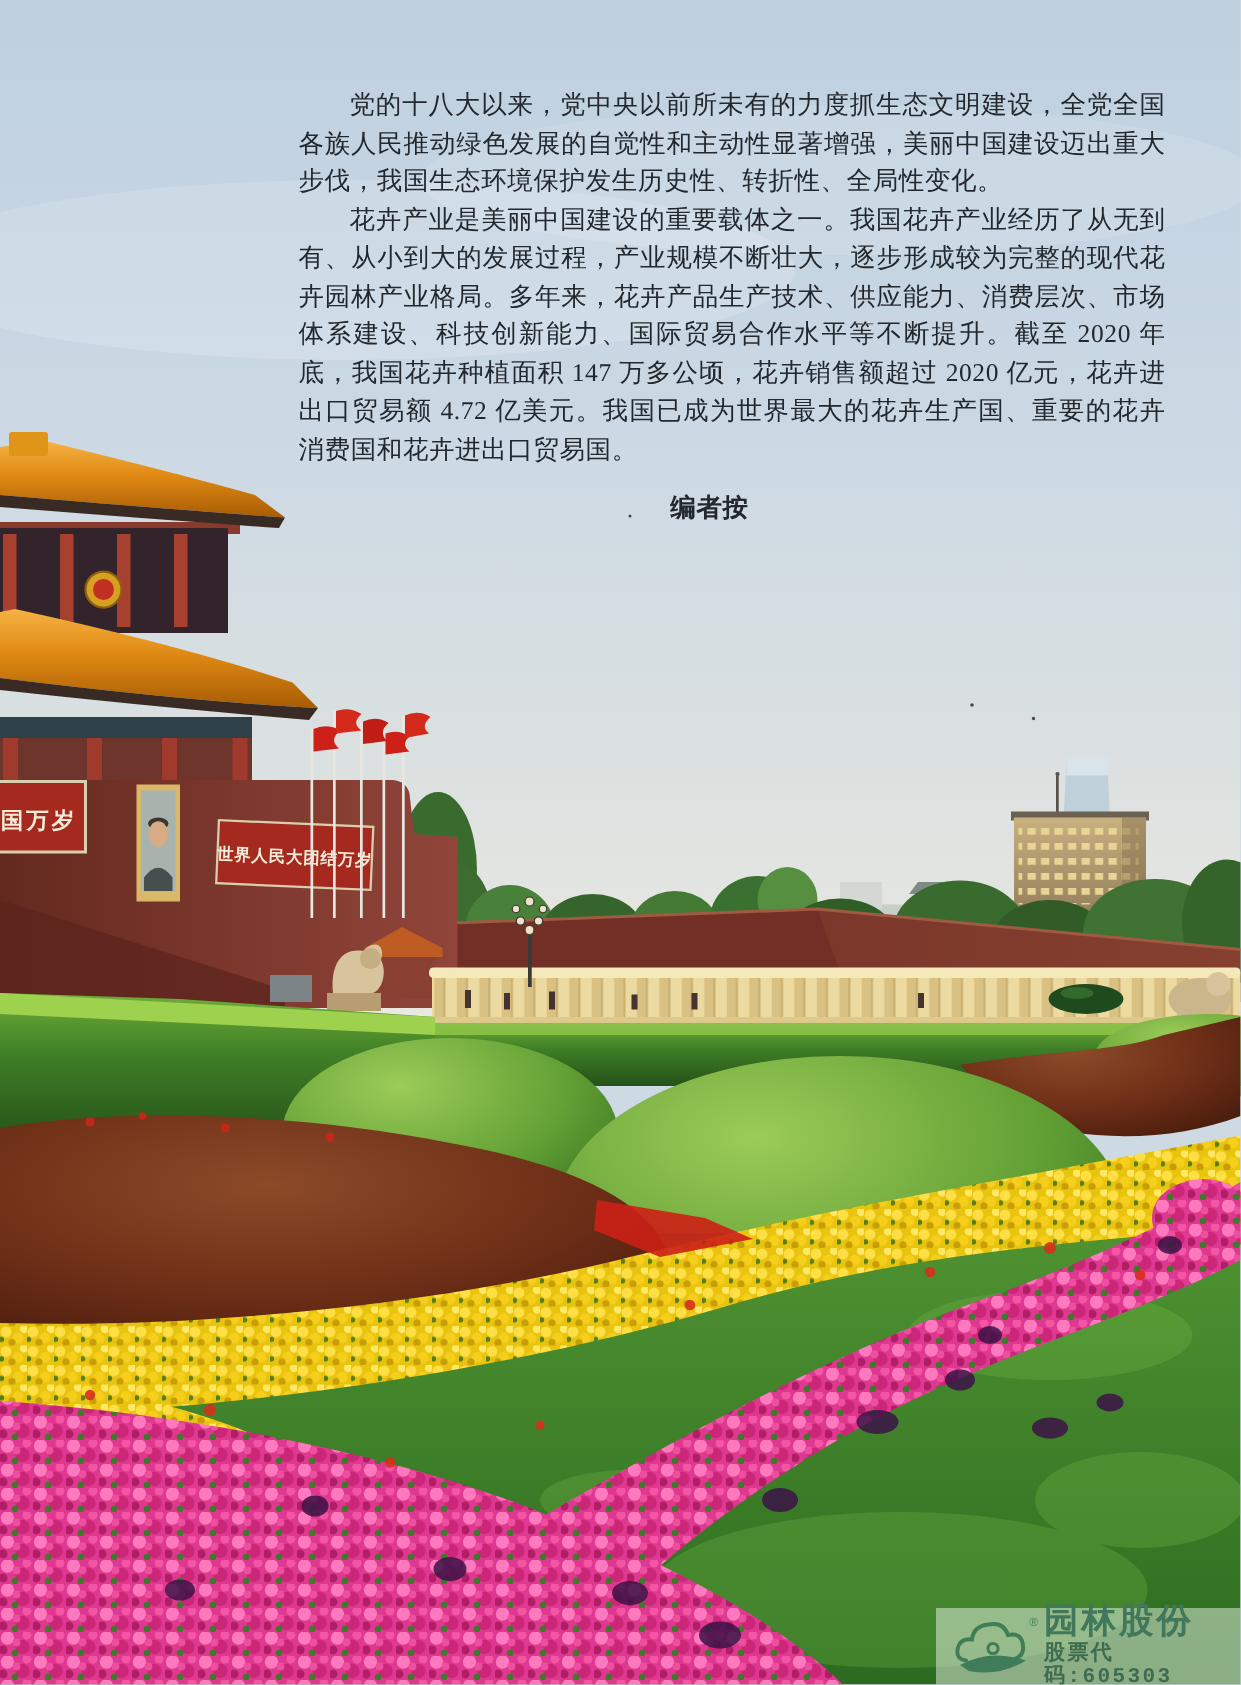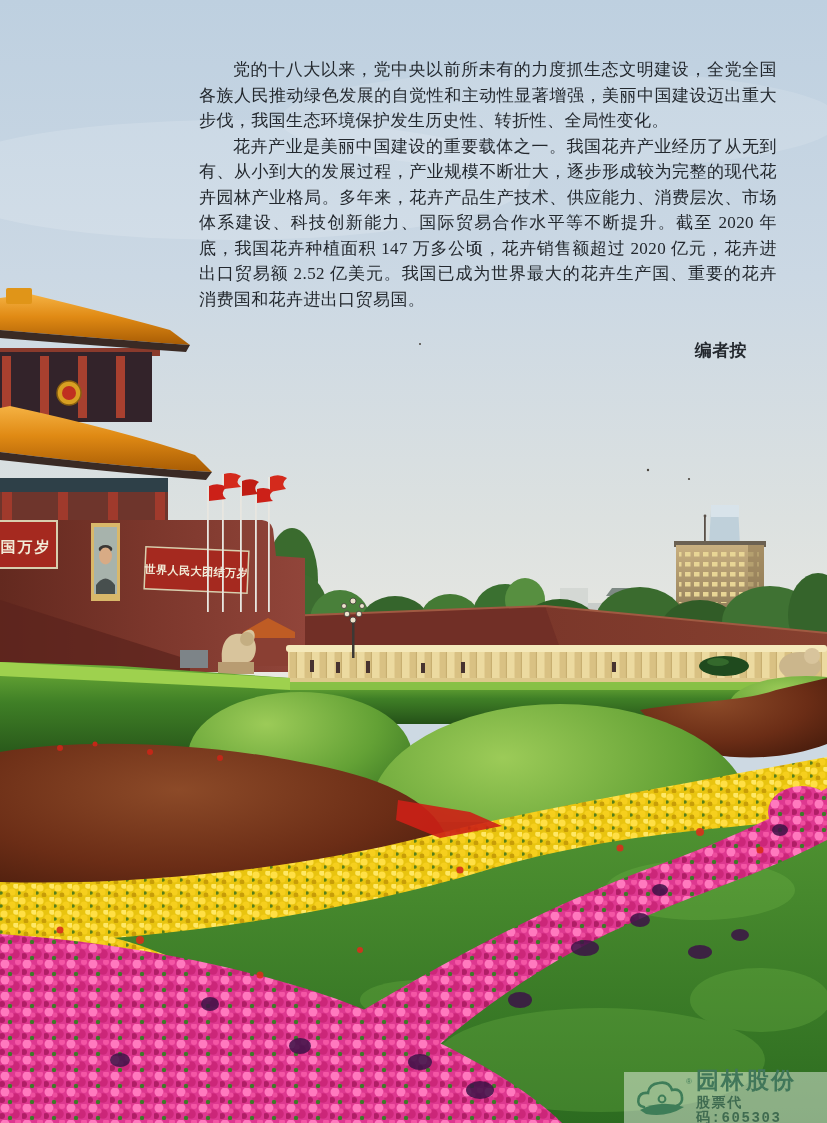--- a/index.html
+++ b/index.html
@@ -6,21 +6,21 @@
   body{width:827px;height:1123px;overflow:hidden;background:#cdd9e3;}
   .page{position:relative;width:827px;height:1123px;overflow:hidden;
         font-family:"Liberation Serif","DejaVu Serif",serif;}
   .scene{position:absolute;left:0;top:0;width:827px;height:1123px;display:block;}
 
   
   .editorial{position:absolute;left:199px;top:57px;width:578px;
              color:#23282e;font-size:17px;line-height:25.5px;
              letter-spacing:0.4px;text-align:justify;font-family:Liberation Serif, serif;}
   .editorial p{margin:0;text-indent:2em;}
-  .byline{margin-top:26px;text-align:right;font-weight:bold;padding-right:30px;}
+  .byline{margin-top:14px;text-align:center;font-weight:bold;padding-right:30px;}
 
   
   .logo-box{position:absolute;right:0;bottom:0;width:203px;height:51px;
             background:rgba(255,255,255,0.45);display:flex;align-items:center;
             box-sizing:border-box;padding:3px 6px 3px 10px;}
   .logo-icon{position:relative;width:56px;height:42px;flex:0 0 auto;}
   .logo-icon svg{display:block;width:56px;height:42px;}
   .rmark{position:absolute;right:-2px;top:0;font-style:normal;font-size:8px;
          color:#3e7d58;font-family:"Liberation Sans",sans-serif;}
   .logo-text{margin-left:6px;font-family:Liberation Mono, monospace;line-height:1.05;}
@@ -299,21 +299,21 @@
     <circle cx="700" cy="832" r="4"></circle>
         <circle cx="760" cy="850" r="3.5"></circle>
         <circle cx="60" cy="930" r="3.5"></circle>
     <circle cx="360" cy="950" r="3"></circle>
         <circle cx="620" cy="848" r="3.5"></circle>
   </g>
 </svg>
 
 <section class="editorial">
   <p>党的十八大以来，党中央以前所未有的力度抓生态文明建设，全党全国各族人民推动绿色发展的自觉性和主动性显著增强，美丽中国建设迈出重大步伐，我国生态环境保护发生历史性、转折性、全局性变化。</p>
-  <p>花卉产业是美丽中国建设的重要载体之一。我国花卉产业经历了从无到有、从小到大的发展过程，产业规模不断壮大，逐步形成较为完整的现代花卉园林产业格局。多年来，花卉产品生产技术、供应能力、消费层次、市场体系建设、科技创新能力、国际贸易合作水平等不断提升。截至 2020 年底，我国花卉种植面积 147 万多公顷，花卉销售额超过 2020 亿元，花卉进出口贸易额 2.52 亿美元。我国已成为世界最大的花卉生产国、重要的花卉消费国和花卉进出口贸易国。</p>
+  <p>花卉产业是美丽中国建设的重要载体之一。我国花卉产业经历了从无到有、从小到大的发展过程，产业规模不断壮大，逐步形成较为完整的现代花卉园林产业格局。多年来，花卉产品生产技术、供应能力、消费层次、市场体系建设、科技创新能力、国际贸易合作水平等不断提升。截至 2020 年底，我国花卉种植面积 147 万多公顷，花卉销售额超过 2020 亿元，花卉进出口贸易额 4.72 亿美元。我国已成为世界最大的花卉生产国、重要的花卉消费国和花卉进出口贸易国。</p>
   <div class="byline">编者按</div>
 </section>
 
 <div class="logo-box">
   <span class="logo-icon">
     <svg viewBox="0 0 56 42" xmlns="http://www.w3.org/2000/svg">
       <path d="M10,30 Q3,29 4.5,22 Q6,15 14,16 Q15,7 25,6 Q35,4 38,13 Q47,11 48,20 Q49,27 42,29" fill="none" stroke="#3e7d58" stroke-width="2.6" stroke-linecap="round"></path>
       <path d="M6,33 Q26,22 50,30 Q32,41 12,37 Z" fill="#3e7d58"></path>
       <circle cx="28" cy="22" r="3.4" fill="none" stroke="#3e7d58" stroke-width="2"></circle>
     </svg>

